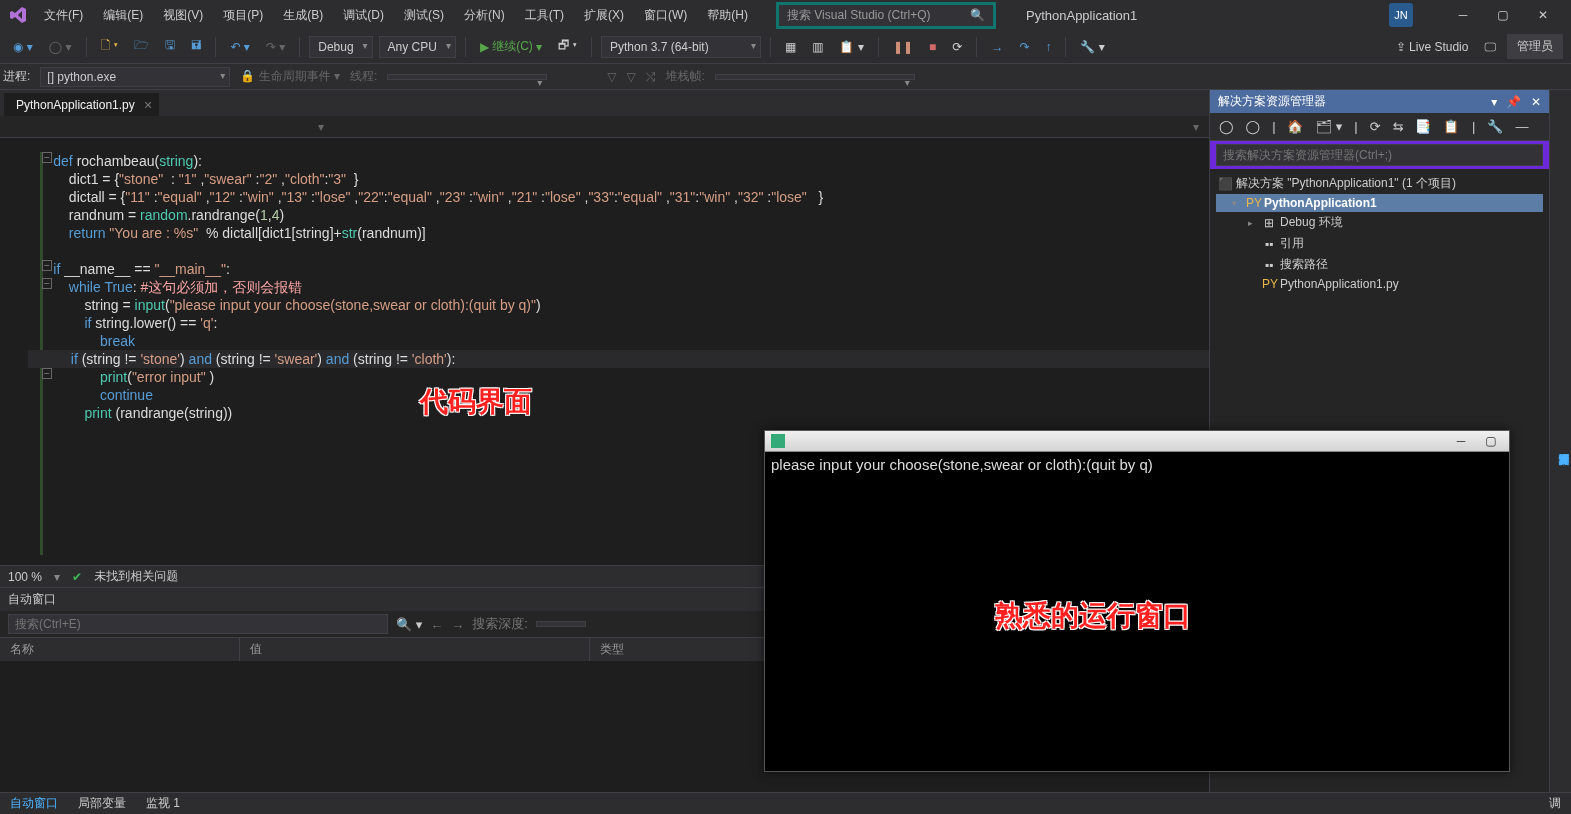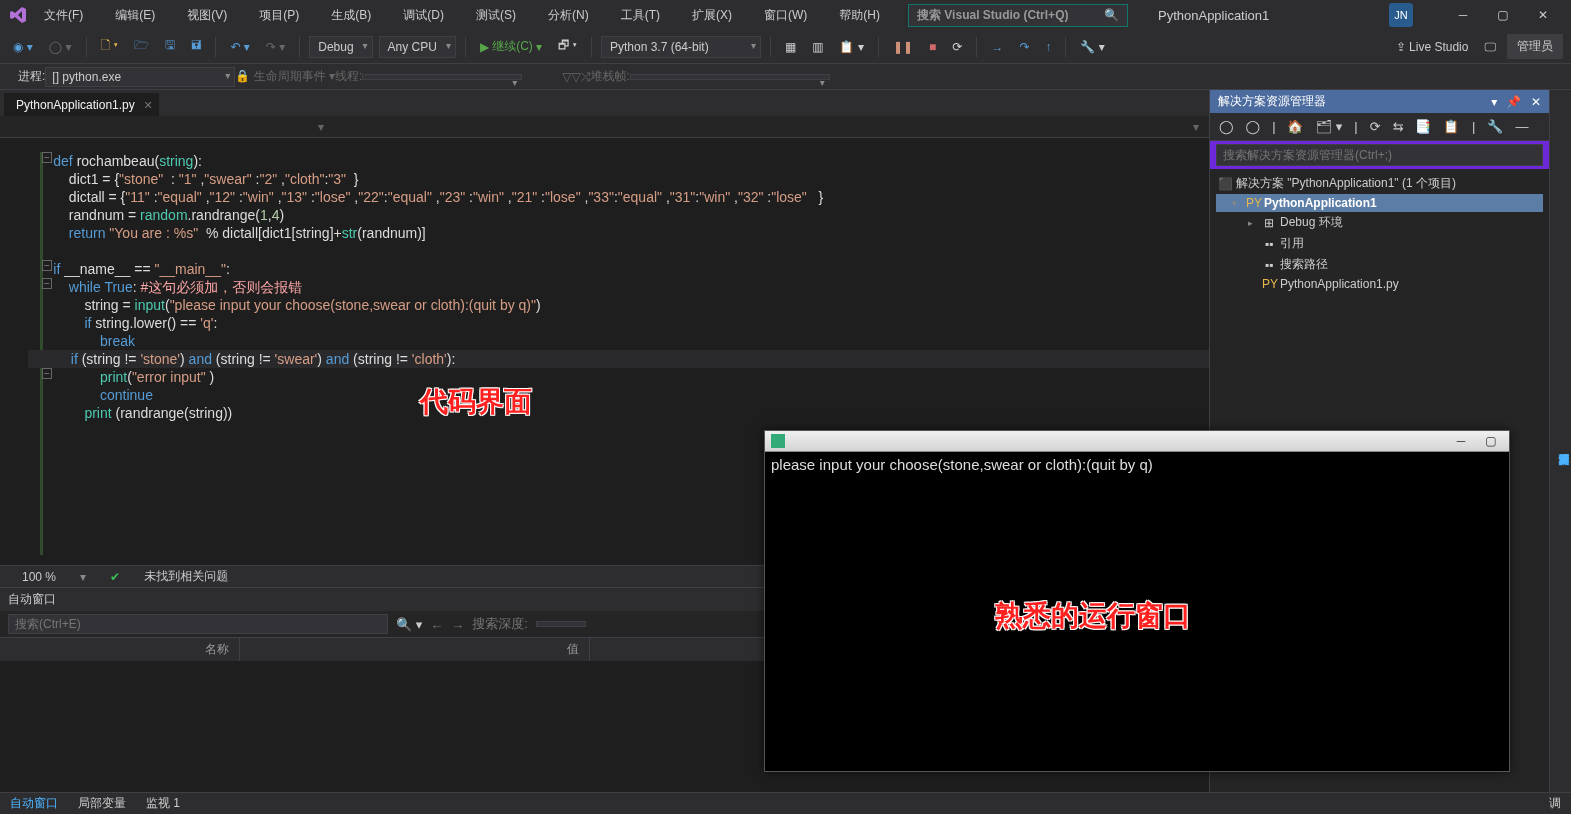--- a/index.html
+++ b/index.html
@@ -1,41 +1,41 @@
 <!DOCTYPE html>
 <html><head>
 <meta charset="utf-8">
 <style>
 * { margin: 0; padding: 0; box-sizing: border-box; font-family: "Microsoft YaHei", "Segoe UI", sans-serif; }
 body { background: #2d2d30; color: #f1f1f1; width: 1571px; height: 814px; overflow: hidden; position: relative; font-size: 13px; }
 
 
 .titlebar { height: 30px; background: #2d2d30; display: flex; align-items: center; padding: 0 8px; }
 .titlebar .vs-logo { width: 20px; height: 20px; display:flex; align-items:center; justify-content:center; margin-right: 8px; }
-.titlebar .menu-items { display: flex; gap: 16px; }
+.titlebar .menu-items { display: flex; gap: 4px; }
 .titlebar .menu-item { padding: 4px 8px; color: #ccc; cursor: pointer; font-size: 12px; }
-.titlebar .search-box { margin-left: 20px; background: #333337; border: 1px solid #0f766e; padding: 2px 8px; width: 220px; color: #999; font-size: 12px; display:flex; align-items:center; justify-content:space-between;font-weight:bold;}
+.titlebar .search-box { margin-left: 20px; background: #333337; border: 3px solid #0f766e; padding: 2px 8px; width: 220px; color: #999; font-size: 12px; display:flex; align-items:center; justify-content:space-between;}
 .titlebar .search-box .mag { color:#ccc; }
 .titlebar .title { margin-left: 30px; color: #ccc; font-size: 13px; flex: 1; }
 .titlebar .user-badge { width: 24px; height: 24px; background: #2a5b8f; border-radius: 3px; color: #fff; display: flex; align-items: center; justify-content: center; font-size: 11px; margin: 0 30px 0 10px; }
 .titlebar .win-btns { display: flex; gap: 0; }
 .titlebar .win-btn { width: 40px; height: 28px; display: flex; align-items: center; justify-content: center; color: #ccc; font-size: 12px; }
 
 
 .toolbar { height: 34px; background: #2d2d30; display: flex; align-items: center; padding: 0 8px; gap: 6px; border-bottom: 1px solid #3f3f46; }
 .tb-btn { padding: 3px 5px; color: #ccc; display: flex; align-items: center; gap: 3px; font-size: 12px; }
 .tb-sep { width: 1px; height: 20px; background: #3f3f46; margin: 0 3px; }
 .tb-combo { background: #333337; border: 1px solid #3f3f46; padding: 3px 18px 3px 8px; color: #ccc; font-size: 12px; position:relative; }
 .tb-combo::after { content:"▾"; position:absolute; right:4px; top:3px; color:#888; font-size:10px;}
 .green-play { color: #57a64a; }
 .orange { color:#ce9178; }
 .blue-ico { color:#569cd6; }
 
 
-.procbar { height: 26px; background: #2d2d30; display: flex; align-items: center; padding: 0 18px; color: #ccc; font-size: 12px; border-bottom: 1px solid #3f3f46;}
+.procbar { height: 26px; background: #2d2d30; display: flex; align-items: center; padding: 0 3px; gap: 10px; color: #ccc; font-size: 12px; border-bottom: 1px solid #3f3f46;}
 .procbar .combo { background: #333337; border: 1px solid #3f3f46; padding: 2px 18px 2px 6px; color: #ccc; min-width: 190px; position:relative;}
 .procbar .combo::after { content:"▾"; position:absolute; right:4px; color:#888; font-size:10px;}
 .procbar .dim { color:#666; }
 
 
 .main { display: flex; height: calc(100% - 30px - 34px - 26px - 22px); }
 .editor-col { flex: 1; display: flex; flex-direction: column; background: #1e1e1e; min-width:0;}
 .sol-col { width: 340px; background: #252526; border-left:1px solid #3f3f46; display:flex; flex-direction:column; position:relative;}
 .right-strip { width:22px; background:#2d2d30; border-left:1px solid #3f3f46; writing-mode:vertical-rl; text-align:center; padding-top:8px; color:#4cb3ff; font-size:11px;}
 
@@ -55,32 +55,32 @@
 .gutter-line { position:absolute; left:40px; top:14px; bottom:10px; width:3px; background:#57a64a55; }
 .fold { position:absolute; left:42px; color:#888; font-size:10px; width:10px; text-align:center; border:1px solid #666; background:#1e1e1e; line-height:9px;}
 .kw { color: #569cd6; }
 .str { color: #d69d85; }
 .num { color: #b5cea8; }
 .cm { color: #fca5a5; }
 .bi { color: #4ec9b0; }
 .hl-line { background: #2a2a2c; display:inline-block; width:100%; }
 .annot { position:absolute; font-size:28px; font-weight:bold; color:#ff2020; text-shadow: -1px -1px 0 #fff,1px -1px 0 #fff,-1px 1px 0 #fff,1px 1px 0 #fff; }
 
-.zoom-bar { height:22px; background:#2d2d30; border-top:1px solid #3f3f46; display:flex; align-items:center; padding:0 22px; gap:24px; color:#ccc; font-size:12px;}
+.zoom-bar { height:22px; background:#2d2d30; border-top:1px solid #3f3f46; display:flex; align-items:center; padding:0 8px; gap:12px; color:#ccc; font-size:12px;}
 .zoom-bar .chk { color:#3cba54; }
 
 
 .autos { background:#252526; border-top:1px solid #3f3f46; display:flex; flex-direction:column;}
 .panel-hdr { background:#2d2d30; padding:3px 8px; color:#ccc; font-size:12px; display:flex; align-items:center; justify-content:space-between;}
 .panel-hdr .pins { display:flex; gap:8px; color:#888;}
 .searchrow { display:flex; align-items:center; padding:3px 8px; gap:8px; background:#252526; border-bottom:1px solid #3f3f46;}
 .searchrow input { background:#333337; border:1px solid #3f3f46; color:#ccc; padding:2px 6px; flex:0 0 380px; font-size:12px;}
 .searchrow .dim { color:#777; }
 .cols { display:flex; background:#2d2d30; color:#999; font-size:12px;}
-.cols > div { padding:3px 10px; border-right:1px solid #3f3f46;text-align:right;}
+.cols > div { padding:3px 10px; border-right:1px solid #3f3f46;}
 .autos-body { flex:1; background:#1e1e1e; }
 
 
 .sol-hdr { background:#4c6b9e; color:#fff; padding:3px 8px; font-size:12px; display:flex; justify-content:space-between; align-items:center;}
 .sol-tb { display:flex; gap:6px; padding:4px 6px; background:#2d2d30; border-bottom:1px solid #3f3f46; color:#ccc; font-size:13px;}
 .sol-tb span { padding:2px 3px;}
 .sol-search { padding:3px 6px; background:#6d28d9;}
 .sol-search input { width:100%; background:#333337; border:1px solid #3f3f46; color:#999; padding:3px 6px; font-size:12px;}
 .tree { padding:4px 6px; font-size:12px; color:#ccc;}
 .tree-row { display:flex; align-items:center; gap:4px; padding:2px 2px;}

